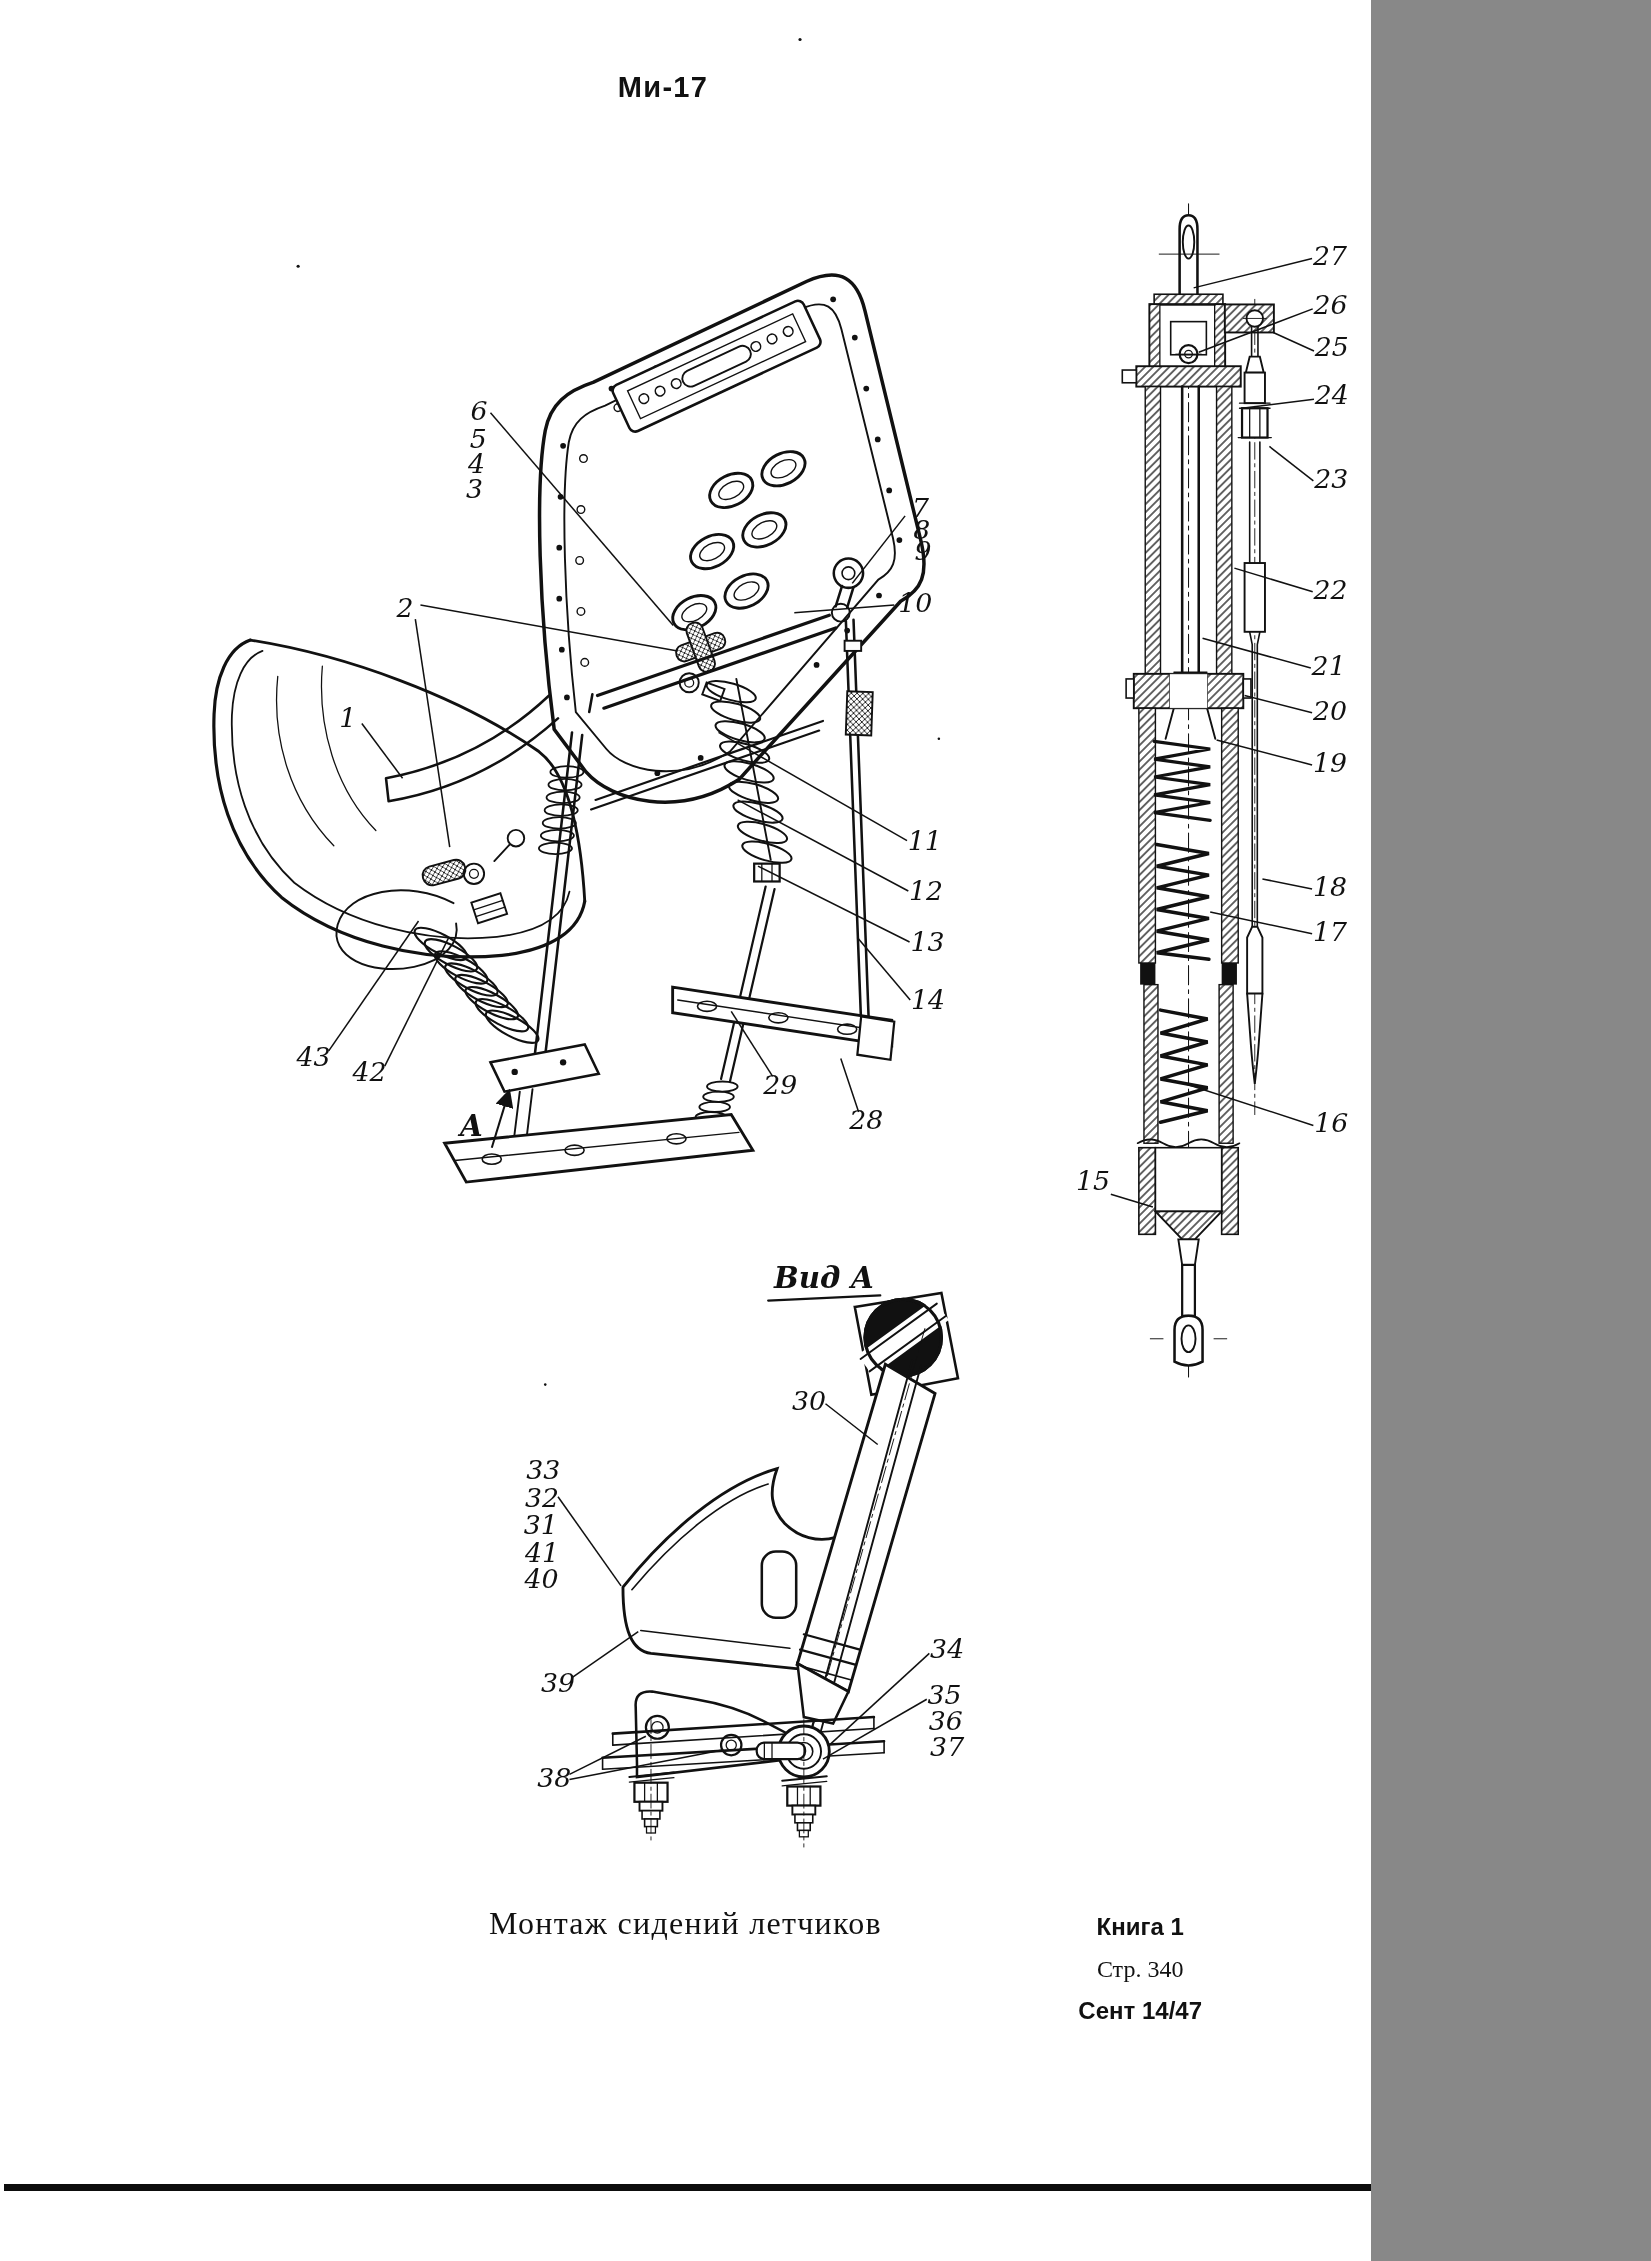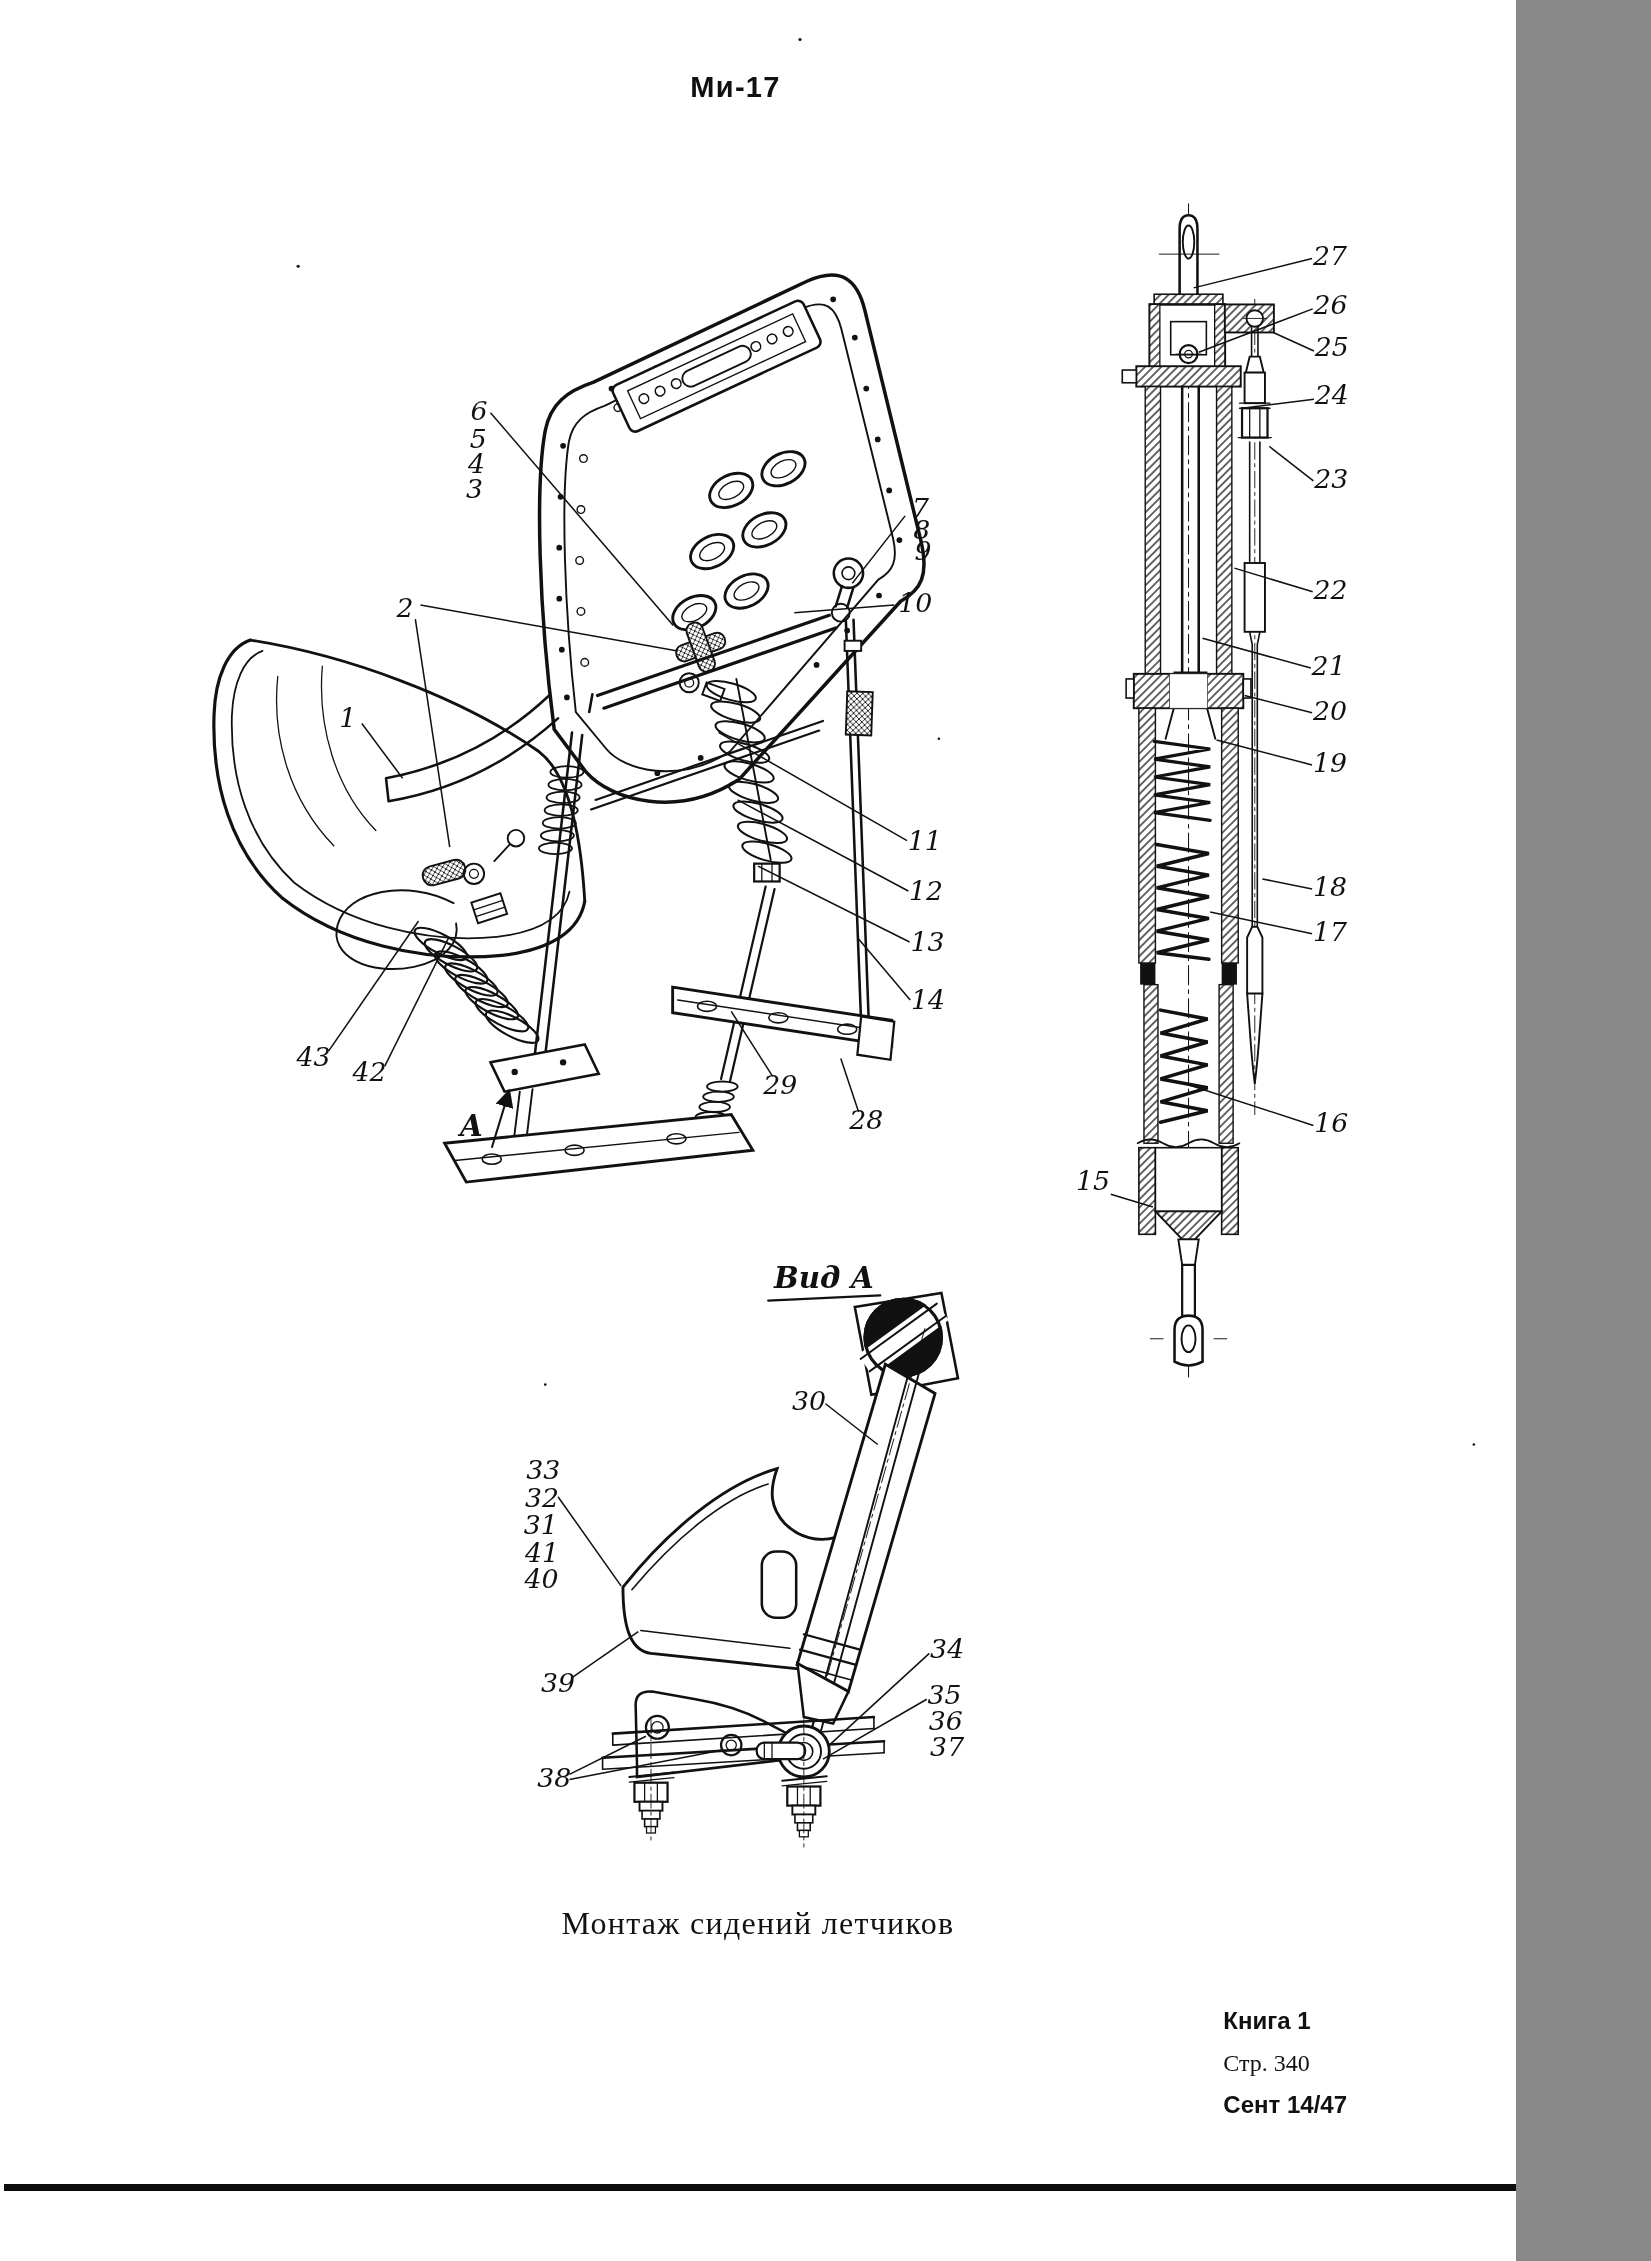--- a/index.html
+++ b/index.html
@@ -1,28 +1,28 @@
 <!DOCTYPE html>
 <html style="font-size:10.2px"><head>
 <meta charset="utf-8">
 <style>
   html,body{margin:0;padding:0;background:#888;}
   .page{
-    position:relative;width:1516px;height:2261px;background:#ffffff;
+    position:relative;width:1371px;height:2261px;background:#ffffff;
     font-family:"Liberation Sans",sans-serif;color:#111;overflow:hidden;
   }
   .hdr{position:absolute;left:0;right:45px;text-align:center;font-weight:bold;}
   .hdr-model{top:71px;font-size:29px;letter-spacing:1.3px;}
   .hdr-title{top:125px;font-size:26px;letter-spacing:3.8px;word-spacing:10.2px;}
   .drawing{position:absolute;left:0;top:0;}
   .caption{position:absolute;left:0;right:0;text-align:center;
     font-family:"Liberation Serif","DejaVu Serif",serif;font-size:32px;letter-spacing:1.3px;}
   .cap-1{top:1905px;}
   .cap-2{top:1975px;}
-  .footer{position:absolute;right:169px;top:2000px;text-align:left;line-height:42px;font-size:24px;}
+  .footer{position:absolute;right:169px;top:1906px;text-align:center;line-height:42px;font-size:24px;}
   .footer .f-book{font-weight:bold;}
   .footer .f-page{font-family:"Liberation Serif","DejaVu Serif",serif;}
   .footer .f-date{font-weight:bold;}
   .bottom-rule{position:absolute;left:3.8px;right:0;top:2184px;height:7px;background:#0d0d0d;}
 </style>
 </head>
 <body>
 
 <div class="page">
 

